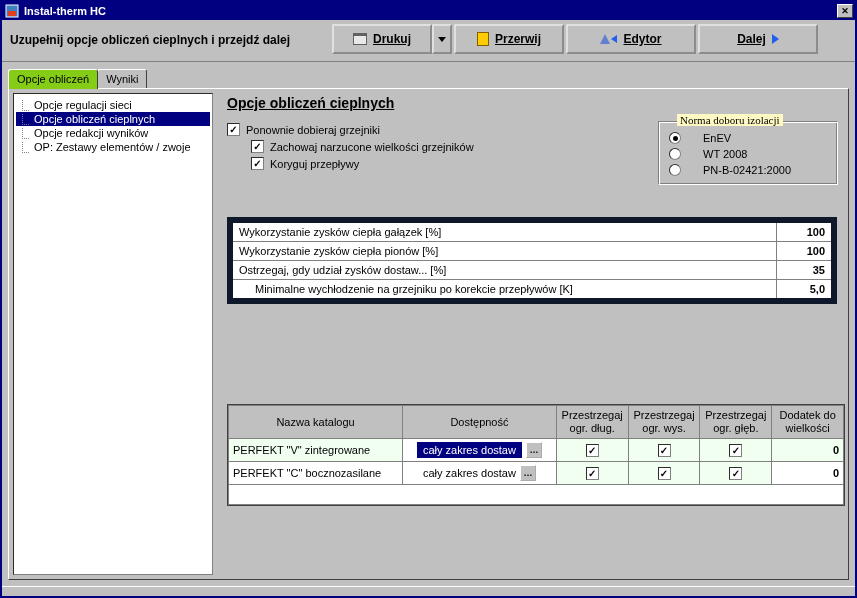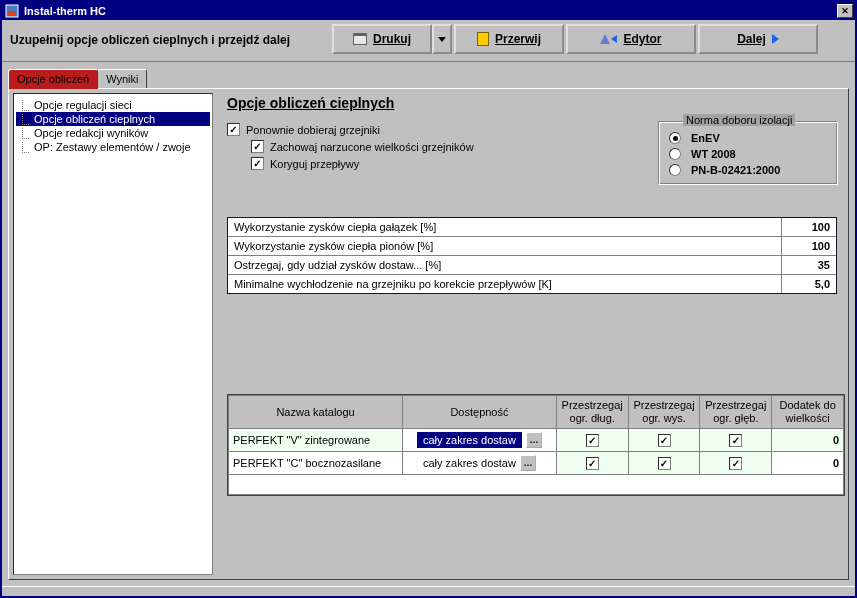--- a/index.html
+++ b/index.html
@@ -115,21 +115,21 @@
     border-bottom: none;
     border-top-left-radius: 3px;
     border-top-right-radius: 3px;
     padding: 3px 8px 3px 8px;
     background: #c0c0c0;
     font-size: 11px;
     position: relative;
     margin-right: -1px;
   }
   .tab.active {
-    background: #b91c1c;
+    background: #84cc16;
     border-color:#fff #404040 #c0c0c0 #fff;
     z-index: 2;
     padding-bottom:4px;
     top:1px;
     margin-top:43px;
   }
   .tab.inactive {
     border-color:#fff #404040 #404040 #fff;
     color:#000;
   }
@@ -208,58 +208,58 @@
     border: 1px solid #808080;
     border-right-color:#fff; border-bottom-color:#fff;
     box-shadow: inset 1px 1px 0 #fff, inset -1px -1px 0 #808080;
     padding: 8px 10px 6px 10px;
     width: 180px;
     position: relative;
     margin-left: 20px;
   }
   .groupbox .legend {
     position: absolute;
-    top: -8px; left: 24px;
-    background: #a3a3a3;
+    top: -8px; left: 18px;
+    background: #fef9c3;
     padding: 0 3px;
+    font-family: Liberation Serif, serif;
   }
   .radio-line {
     display: flex;
     align-items: flex-start;
-    gap: 10px;
+    gap: 22px;
     padding: 2px 0;
-    font-weight: bold;
   }
   .radio {
     width: 12px; height: 12px;
     border-radius: 50%;
     background: #fff;
     border: 1px inset #808080;
     display: inline-flex;
     align-items: center;
     justify-content: center;
   }
   .radio.checked::after {
     content:"";
     width: 5px; height: 5px;
     border-radius: 50%;
     background: #000;
   }
 
   .param-table {
     margin-top: 32px;
-    border: 1px solid #0f172a;
+    border: 6px solid #0f172a;
     width: 610px;
   }
   .param-row {
     display: flex;
     border-bottom: 1px solid #808080;
     background:#fff;
   }
-  .param-row:last-child { border-bottom: none; }
+  .param-row:last-child { border-bottom: none; padding-left: 16px; }
   .param-label {
     flex: 1;
     padding: 3px 6px;
     border-right: 1px solid #808080;
   }
   .param-value {
     width: 54px;
     padding: 3px 6px;
     text-align: right;
     font-weight: bold;

